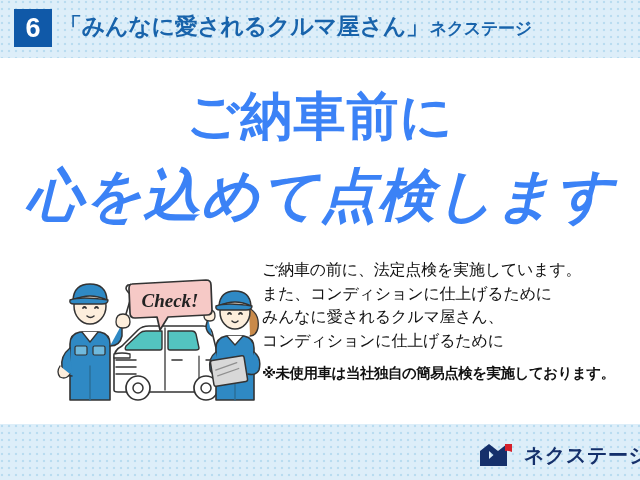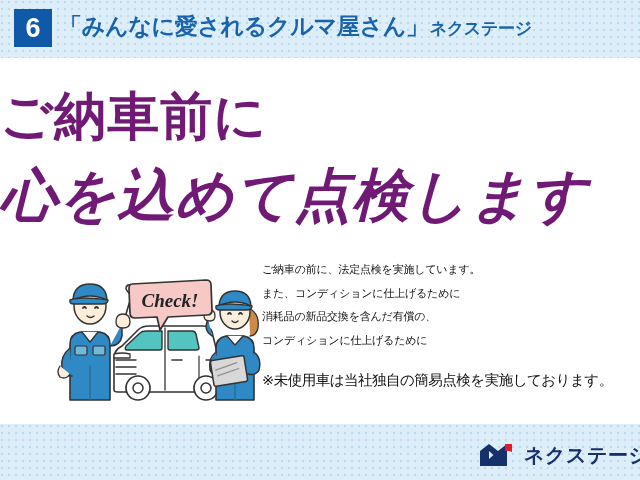--- a/index.html
+++ b/index.html
@@ -77,21 +77,22 @@
     letter-spacing: -0.3px;
     padding-left: 1px;
   }
 
   
   #headline {
     position: absolute;
     left: 0;
     top: 88px;
     width: 640px;
-    color: #701a75;
+    text-align: center;
+    color: #3b82f6;
     font-weight: bold;
     letter-spacing: 1px;
     line-height: 1.08;
   }
   #headline .line1 {
     font-size: 52px;
     display: block;
   }
   #headline .line2 {
     font-size: 57px;
@@ -102,32 +103,32 @@
 
   
   #bodytext {
     position: absolute;
     left: 262px;
     top: 258px;
     width: 360px;
     color: #111111;
   }
   #bodytext .bline {
-    font-size: 11px;
+    font-size: 16px;
     line-height: 23.5px;
     letter-spacing: -0.2px;
     white-space: nowrap;
   }
   #bodytext .note {
     font-size: 14.5px;
-    font-weight: normal;
+    font-weight: bold;
     line-height: 21px;
     letter-spacing: -0.5px;
     white-space: nowrap;
-    margin-top: 18px;
+    margin-top: 11px;
   }
 
   
   #illustration {
     position: absolute;
     left: 56px;
     top: 262px;
     width: 210px;
     height: 140px;
   }
@@ -262,21 +263,21 @@
           <path d="M76 22 L150 18 Q155 18 155 23 L156 48 Q156 53 151 53 L112 55 L104 68 L101 55 L79 56 Q74 56 74 51 L73 27 Q73 22 76 22 Z" fill="#f6c9c6" stroke="#333333" stroke-width="1.7"></path>
         </g>
       </g>
       <text x="114" y="45" font-family="'Liberation Serif', serif" font-size="19" font-style="italic" font-weight="bold" fill="#222222" text-anchor="middle">Check!</text>
     </svg>
   </div>
 
   <div id="bodytext">
     <div class="bline">ご納車の前に、法定点検を実施しています。</div>
     <div class="bline">また、コンディションに仕上げるために</div>
-    <div class="bline">消耗品の新品交換を含んだ有償の、</div>
+    <div class="bline">みんなに愛されるクルマ屋さん、</div>
     <div class="bline">コンディションに仕上げるために</div>
     <div class="note">※未使用車は当社独自の簡易点検を実施しております。</div>
   </div>
 
   <div class="dotband" id="footer-band"></div>
 
   <div id="logo">
     <svg id="logo-mark" viewBox="0 0 40 26">
       <path d="M2 24 L2 9 L11 2 L11 17 L20 9 L20 24 Z" fill="#15306b"></path>
       <path d="M20 9 L20 24 L29 24 L29 2 Z" fill="#15306b"></path>

